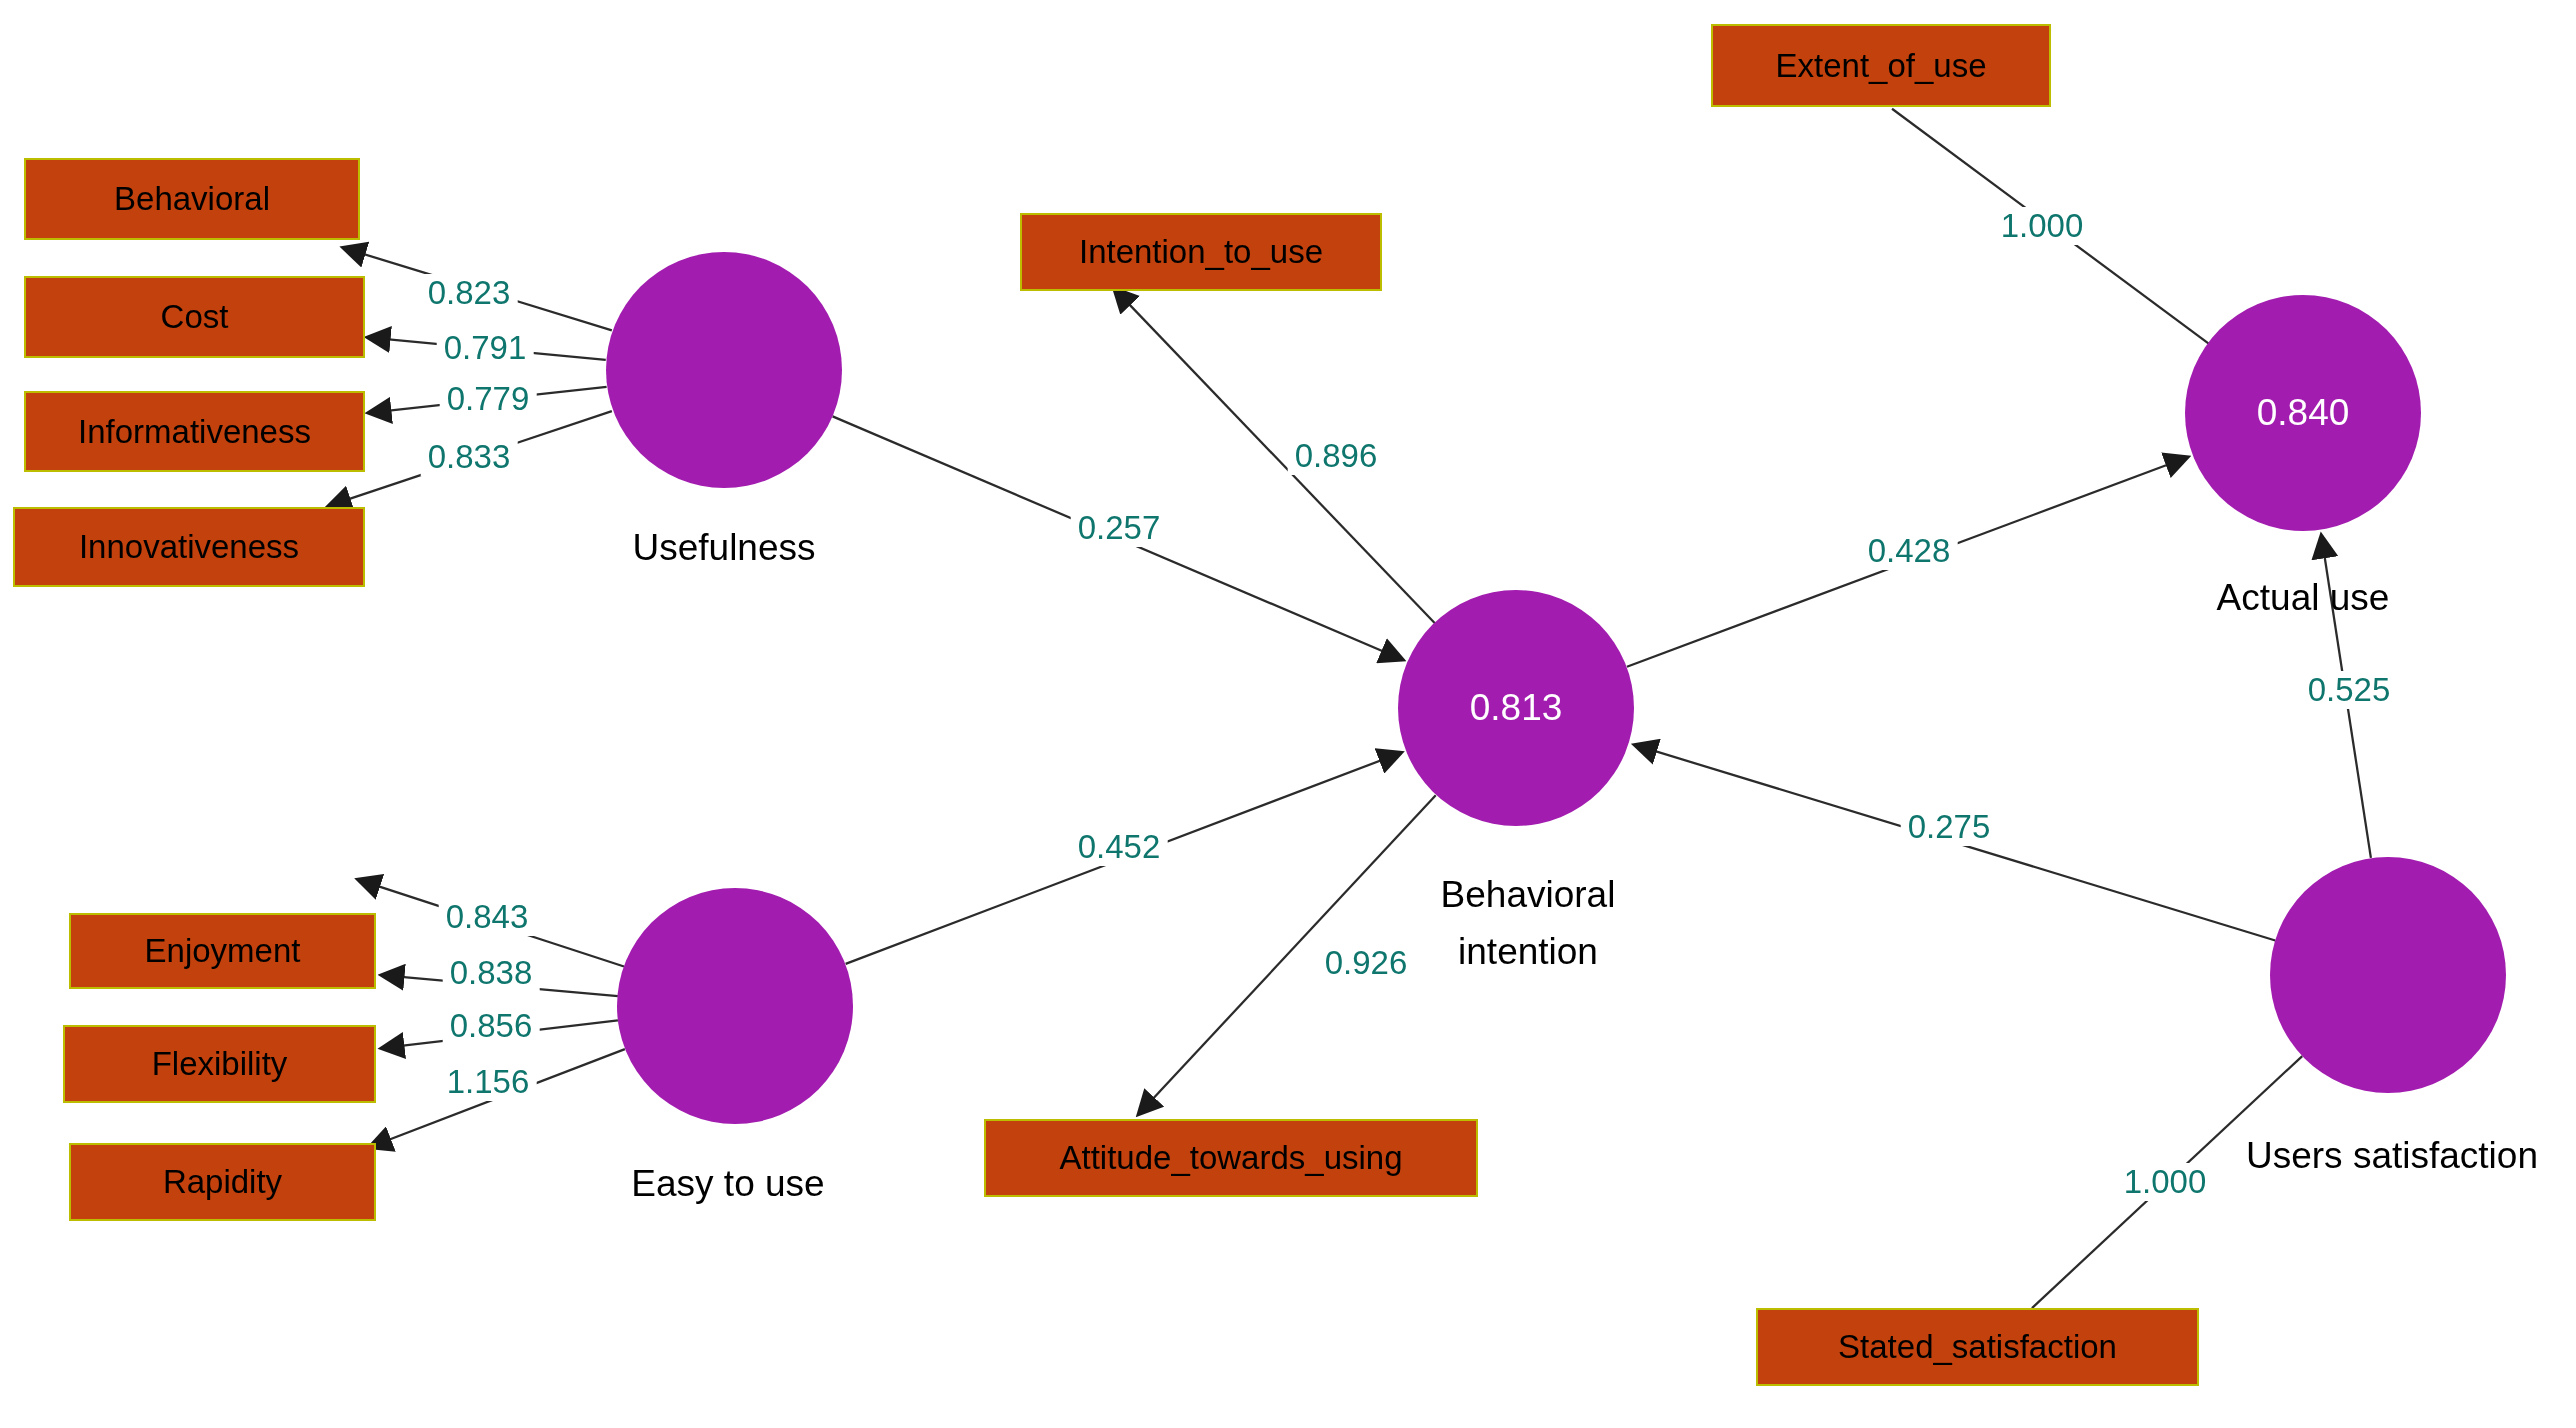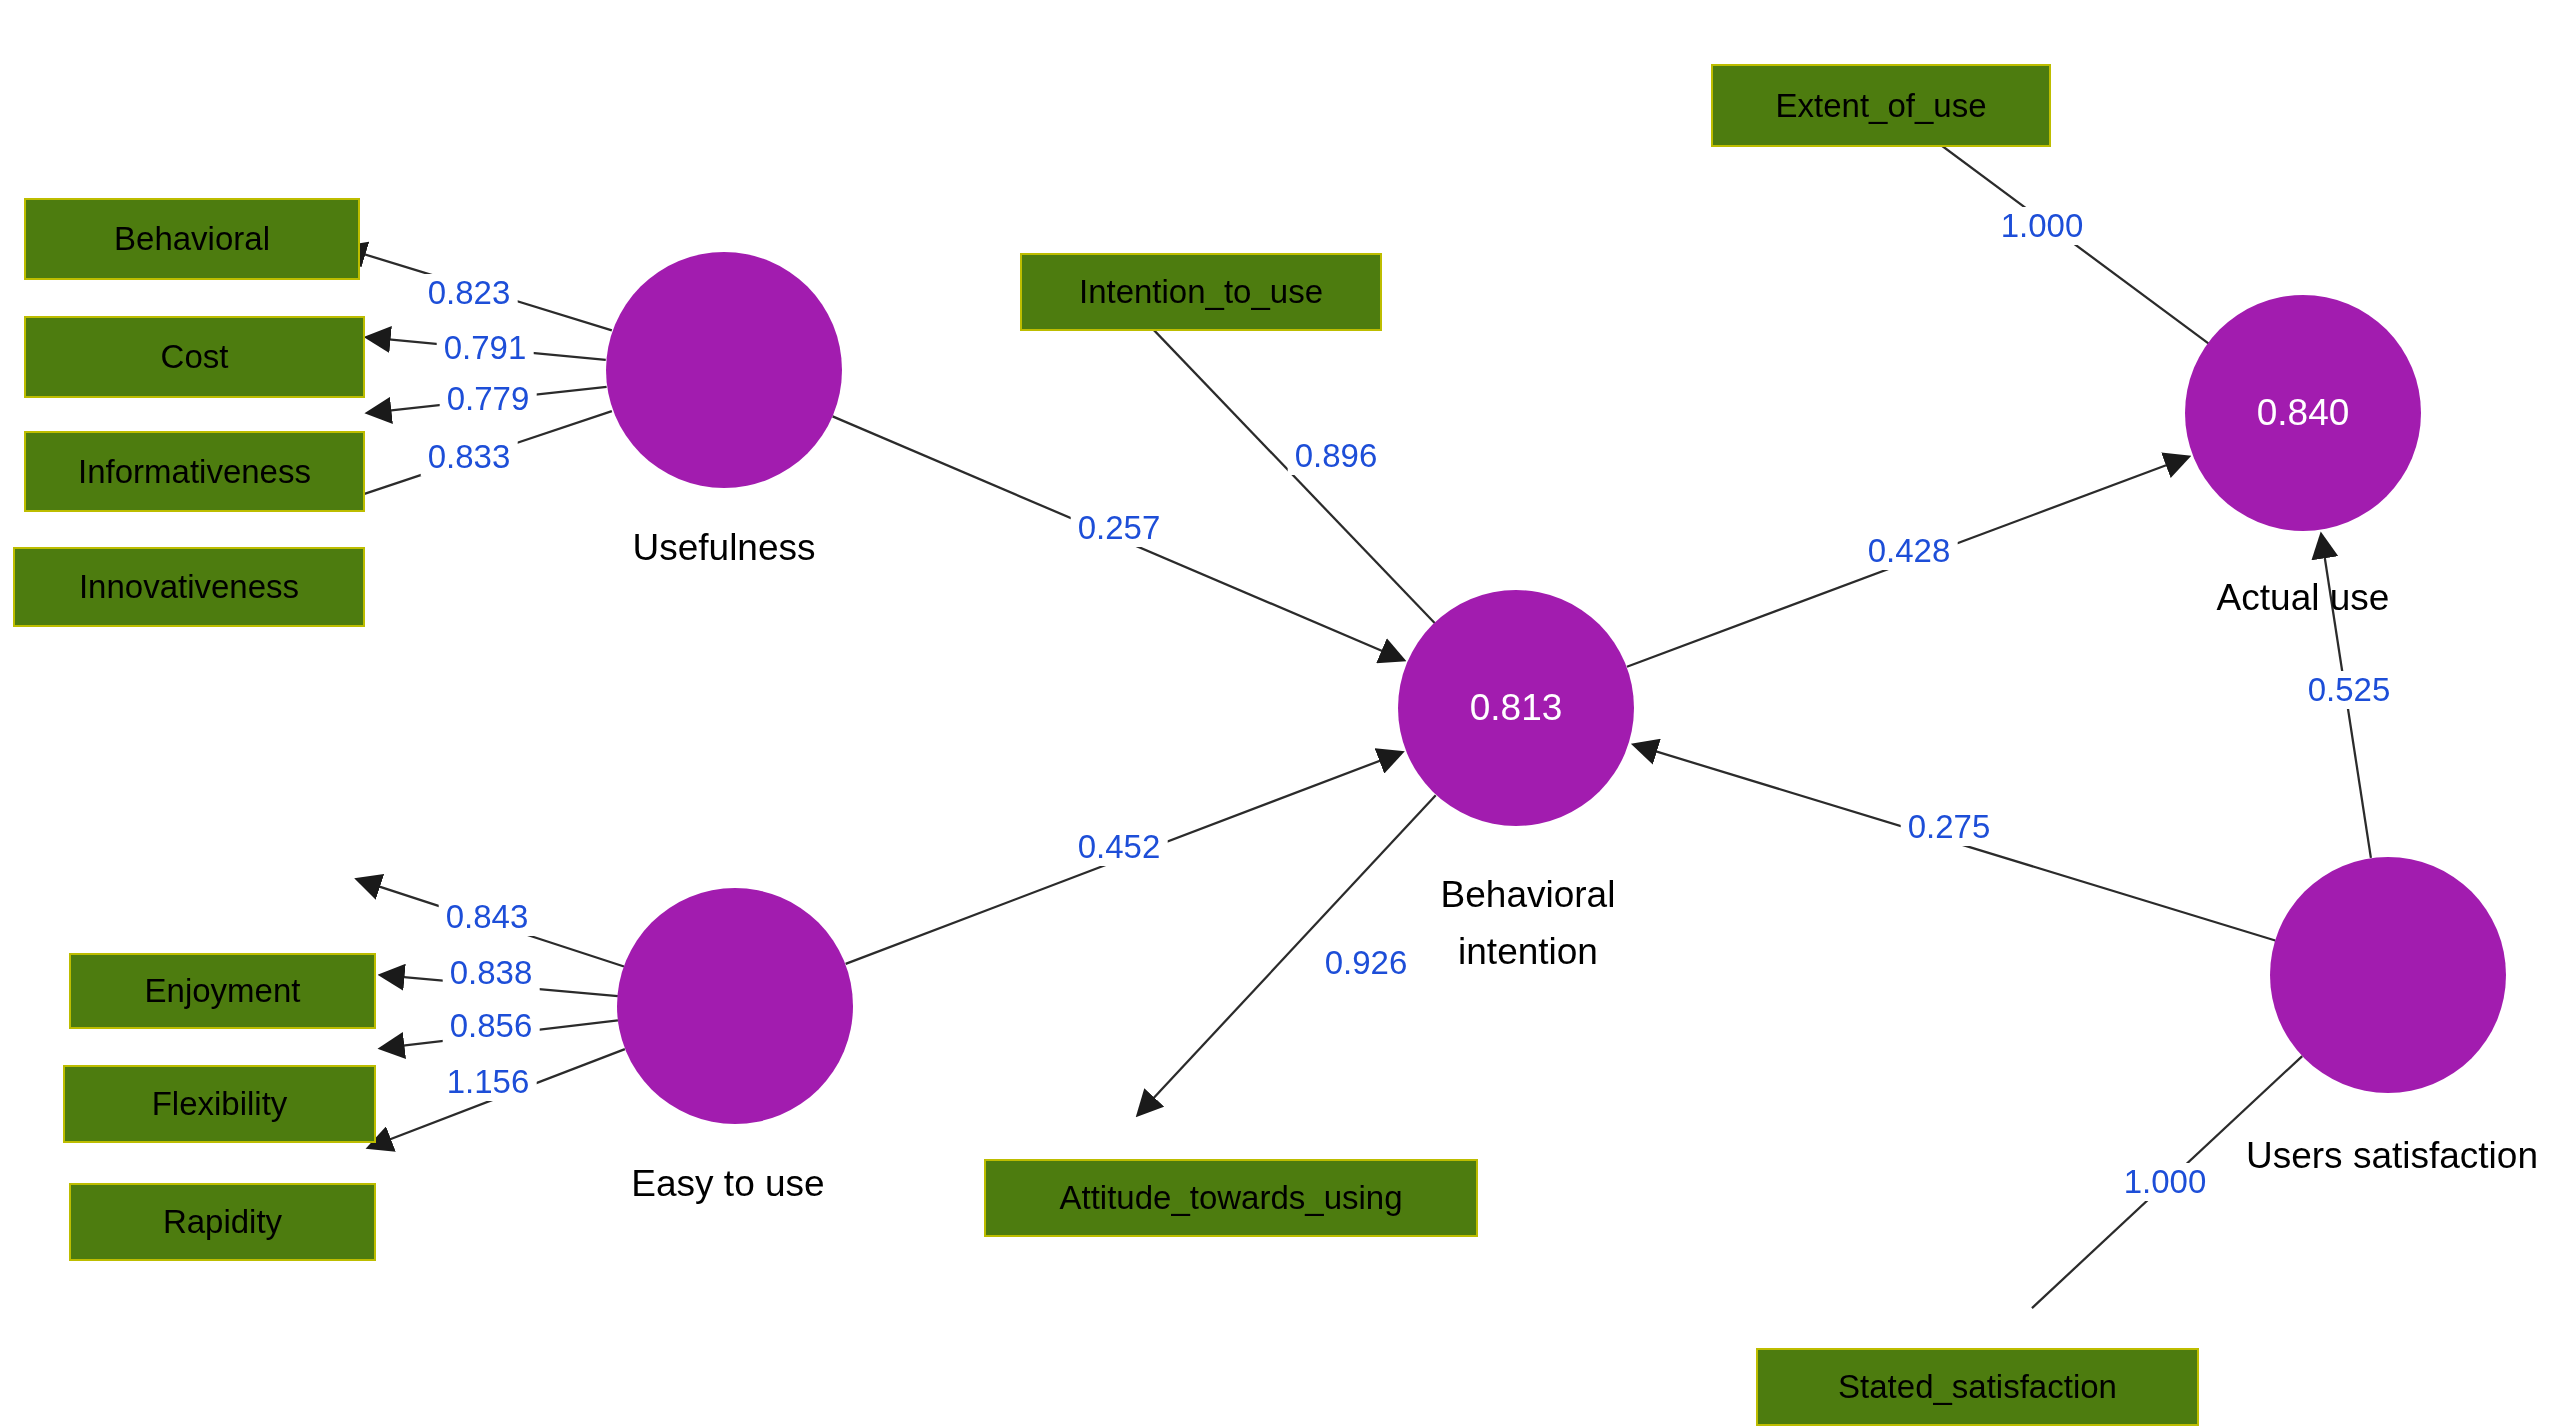--- a/index.html
+++ b/index.html
@@ -4,37 +4,37 @@
 <style>
   html,body{margin:0;padding:0;background:#ffffff;}
   .canvas{
     position:relative;width:2576px;height:1429px;background:#ffffff;overflow:hidden;
     font-family:"Liberation Sans",sans-serif;
   }
   .wires{position:absolute;left:0;top:0;}
   .wires line{stroke:#2b2b2b;stroke-width:2.6;}
   .ind{
     position:absolute;box-sizing:border-box;
-    background:#4d7c0f;border:2.6px solid #bdbd00;
+    background:#c2410c;border:2.6px solid #bdbd00;
     display:flex;align-items:center;justify-content:center;
-    font-size:33px;color:#000;white-space:nowrap;margin-top:40px;
+    font-size:33px;color:#000;white-space:nowrap;
   }
   .latent{
     position:absolute;width:236px;height:236px;border-radius:50%;
     background:#a21caf;
     display:flex;align-items:center;justify-content:center;
     color:#ffffff;font-size:37px;
   }
   .nlabel{
     position:absolute;transform:translate(-50%,-50%);
     font-size:37px;color:#000;white-space:nowrap;text-align:center;
   }
   .coef{
     position:absolute;transform:translate(-50%,-50%);
-    font-size:33px;color:#1d4ed8;background:#ffffff;
+    font-size:33px;color:#0f766e;background:#ffffff;
     padding:0 7px;white-space:nowrap;
   }
 </style>
 </head>
 <body>
 
 <div class="canvas">
 
   <svg class="wires" width="2576" height="1429" viewBox="0 0 2964 1644">
     <defs>

